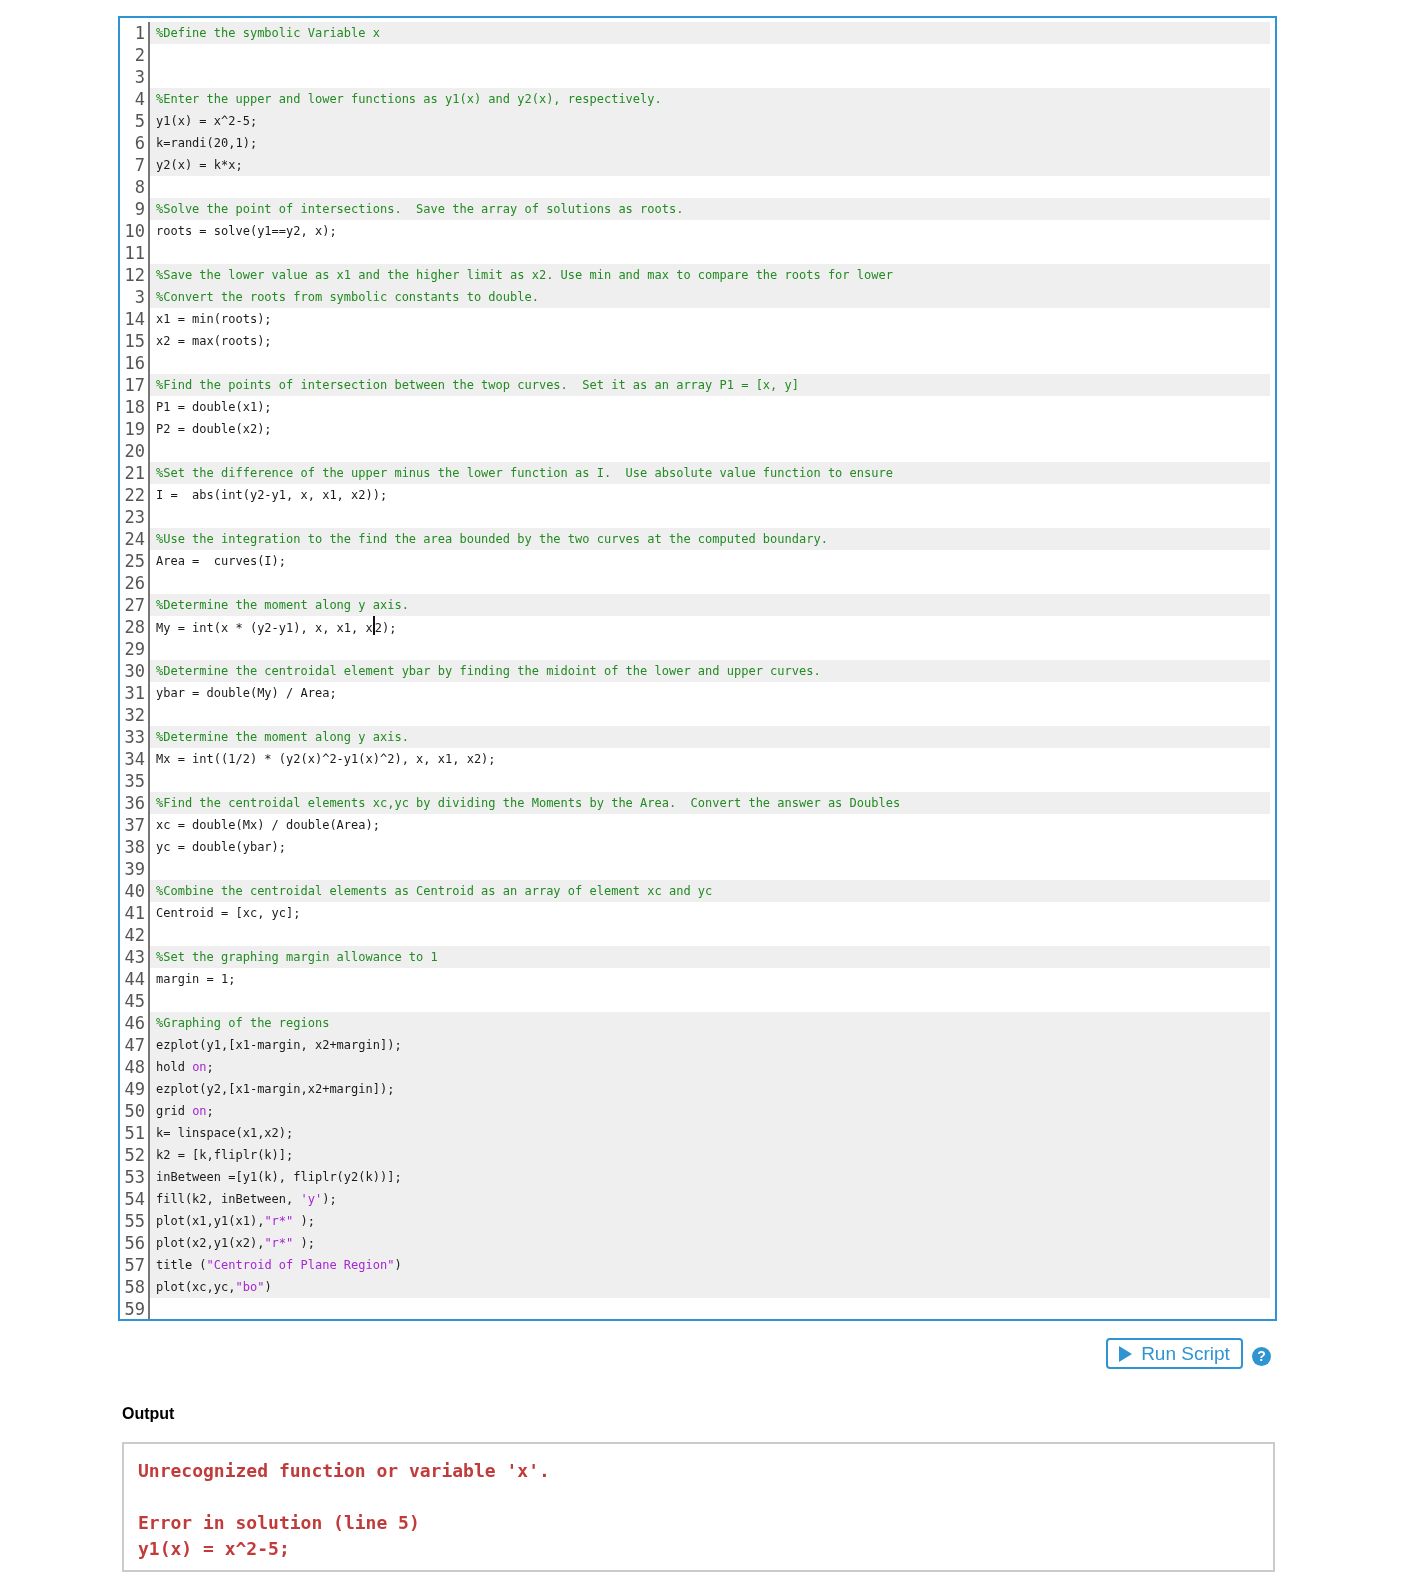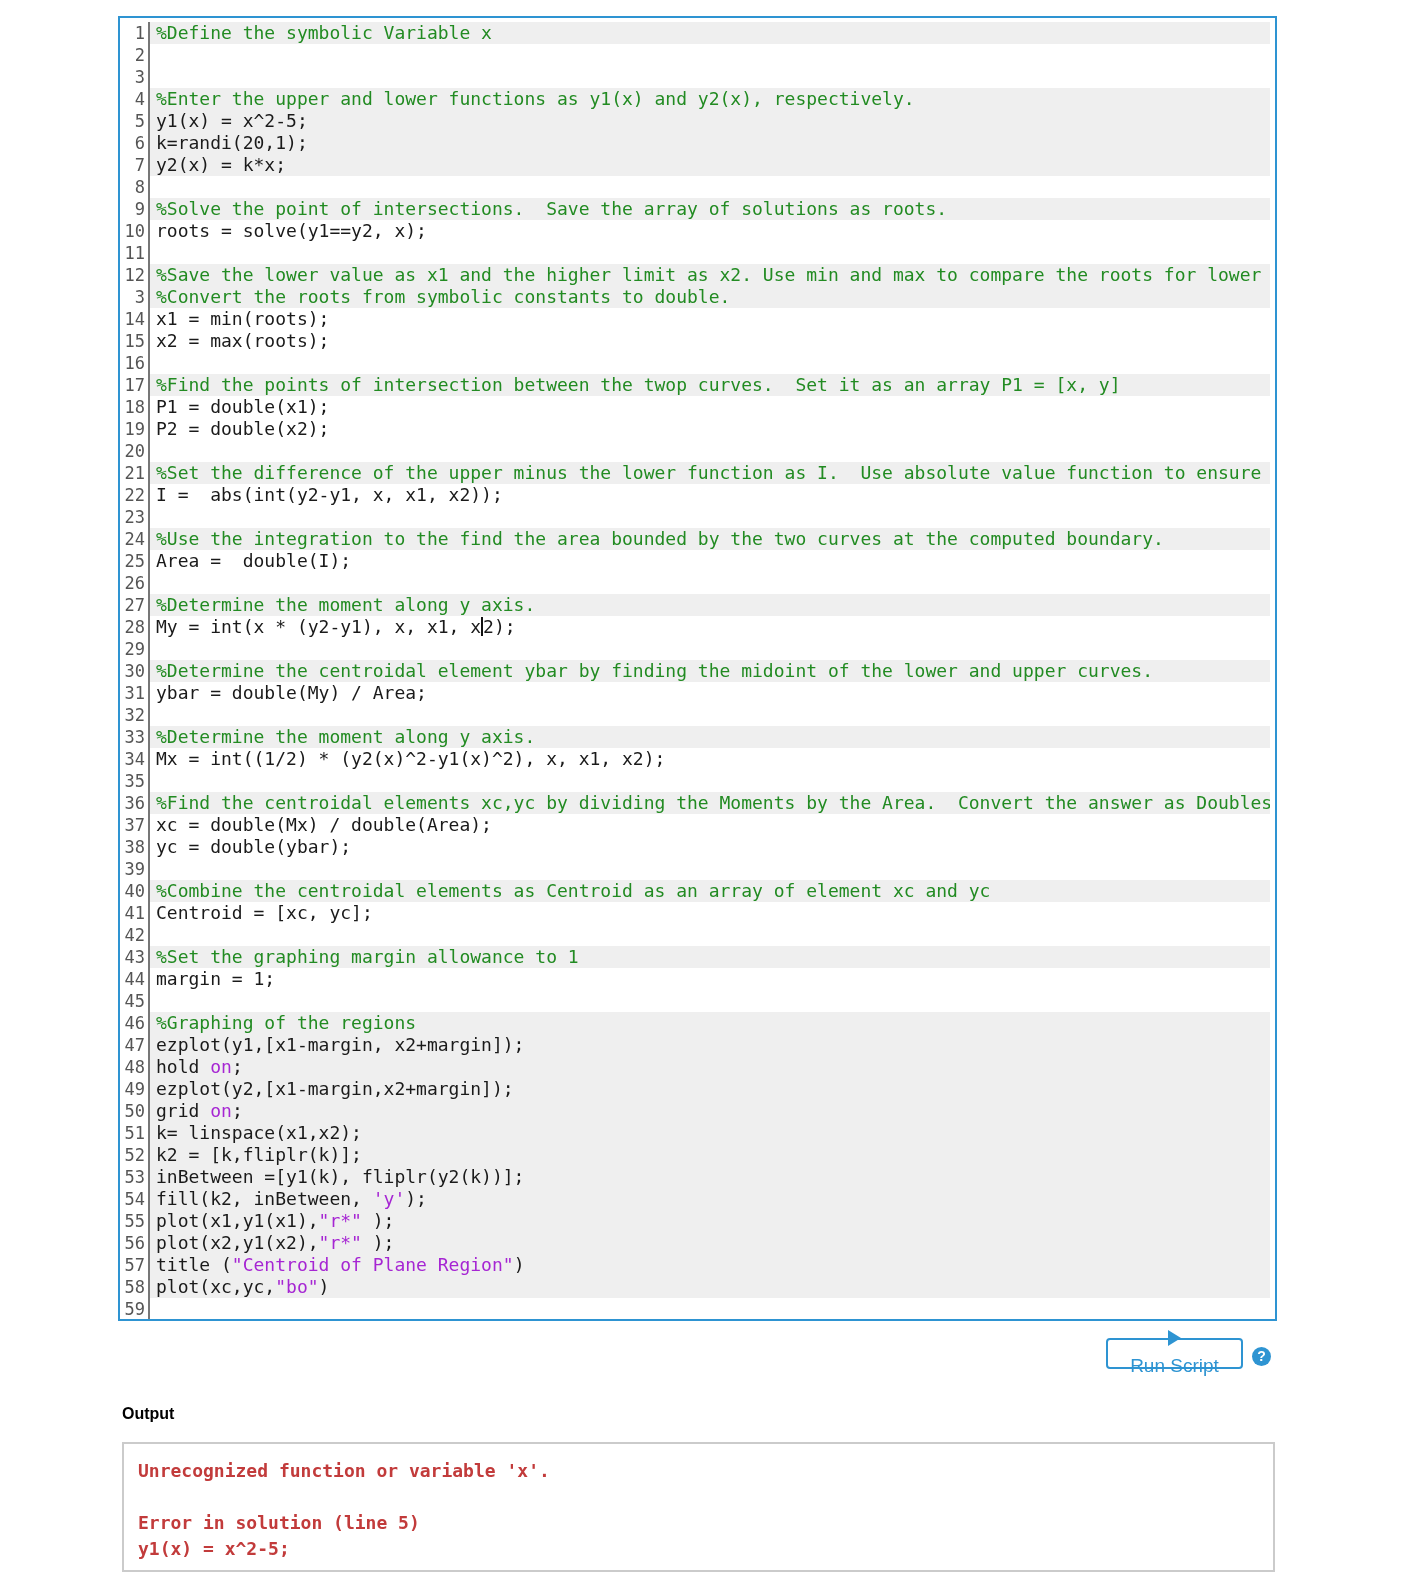--- a/index.html
+++ b/index.html
@@ -31,38 +31,37 @@
     flex:0 0 30px; width:30px; box-sizing:border-box;
     text-align:right; padding-right:3px;
     border-right:2px solid var(--gutter-border);
     font-family:"DejaVu Sans Mono", monospace;
     font-size:17px; color:var(--gutter-text);
   }
   .ln-content {
     flex:1; margin-right:5px; padding-left:6px;
     white-space:pre; overflow:hidden;
     font-family:"DejaVu Sans Mono", monospace;
-    font-size:18px; color:var(--code);
+    font-size:12px; color:var(--code);
   }
   .ln-content.hl { background:var(--hl); }
   .tok-comment { color:var(--comment); }
   .tok-string  { color:var(--string); }
   .caret {
     display:inline-block; width:0; height:19px;
     border-left:2px solid #111; vertical-align:-3px;
   }
   .run-btn {
     position:absolute; left:1106px; top:1338px;
     width:137px; height:31px; box-sizing:border-box;
     border:2px solid var(--accent); border-radius:4px;
     background:#ffffff; color:var(--accent);
     font-size:19px; font-family:"Liberation Sans", sans-serif;
     display:flex; align-items:center; justify-content:center; gap:9px;
     cursor:pointer;
-    flex-direction:column;
   }
   .play {
     width:0; height:0;
     border-left:13px solid var(--accent);
     border-top:8px solid transparent;
     border-bottom:8px solid transparent;
   }
   .help {
     position:absolute; left:1252px; top:1347px;
     width:19px; height:19px; border-radius:50%;
@@ -183,21 +182,21 @@
       <div class="row">
         <div class="gutter">23</div>
         <div class="ln-content"></div>
       </div>
       <div class="row">
         <div class="gutter">24</div>
         <div class="ln-content hl"><span class="tok-comment">%Use the integration to the find the area bounded by the two curves at the computed boundary.</span></div>
       </div>
       <div class="row">
         <div class="gutter">25</div>
-        <div class="ln-content"><span class="tok-code">Area =  double(I);</span></div>
+        <div class="ln-content"><span class="tok-code">Area =  curves(I);</span></div>
       </div>
       <div class="row">
         <div class="gutter">26</div>
         <div class="ln-content"></div>
       </div>
       <div class="row">
         <div class="gutter">27</div>
         <div class="ln-content hl"><span class="tok-comment">%Determine the moment along y axis.</span></div>
       </div>
       <div class="row">

